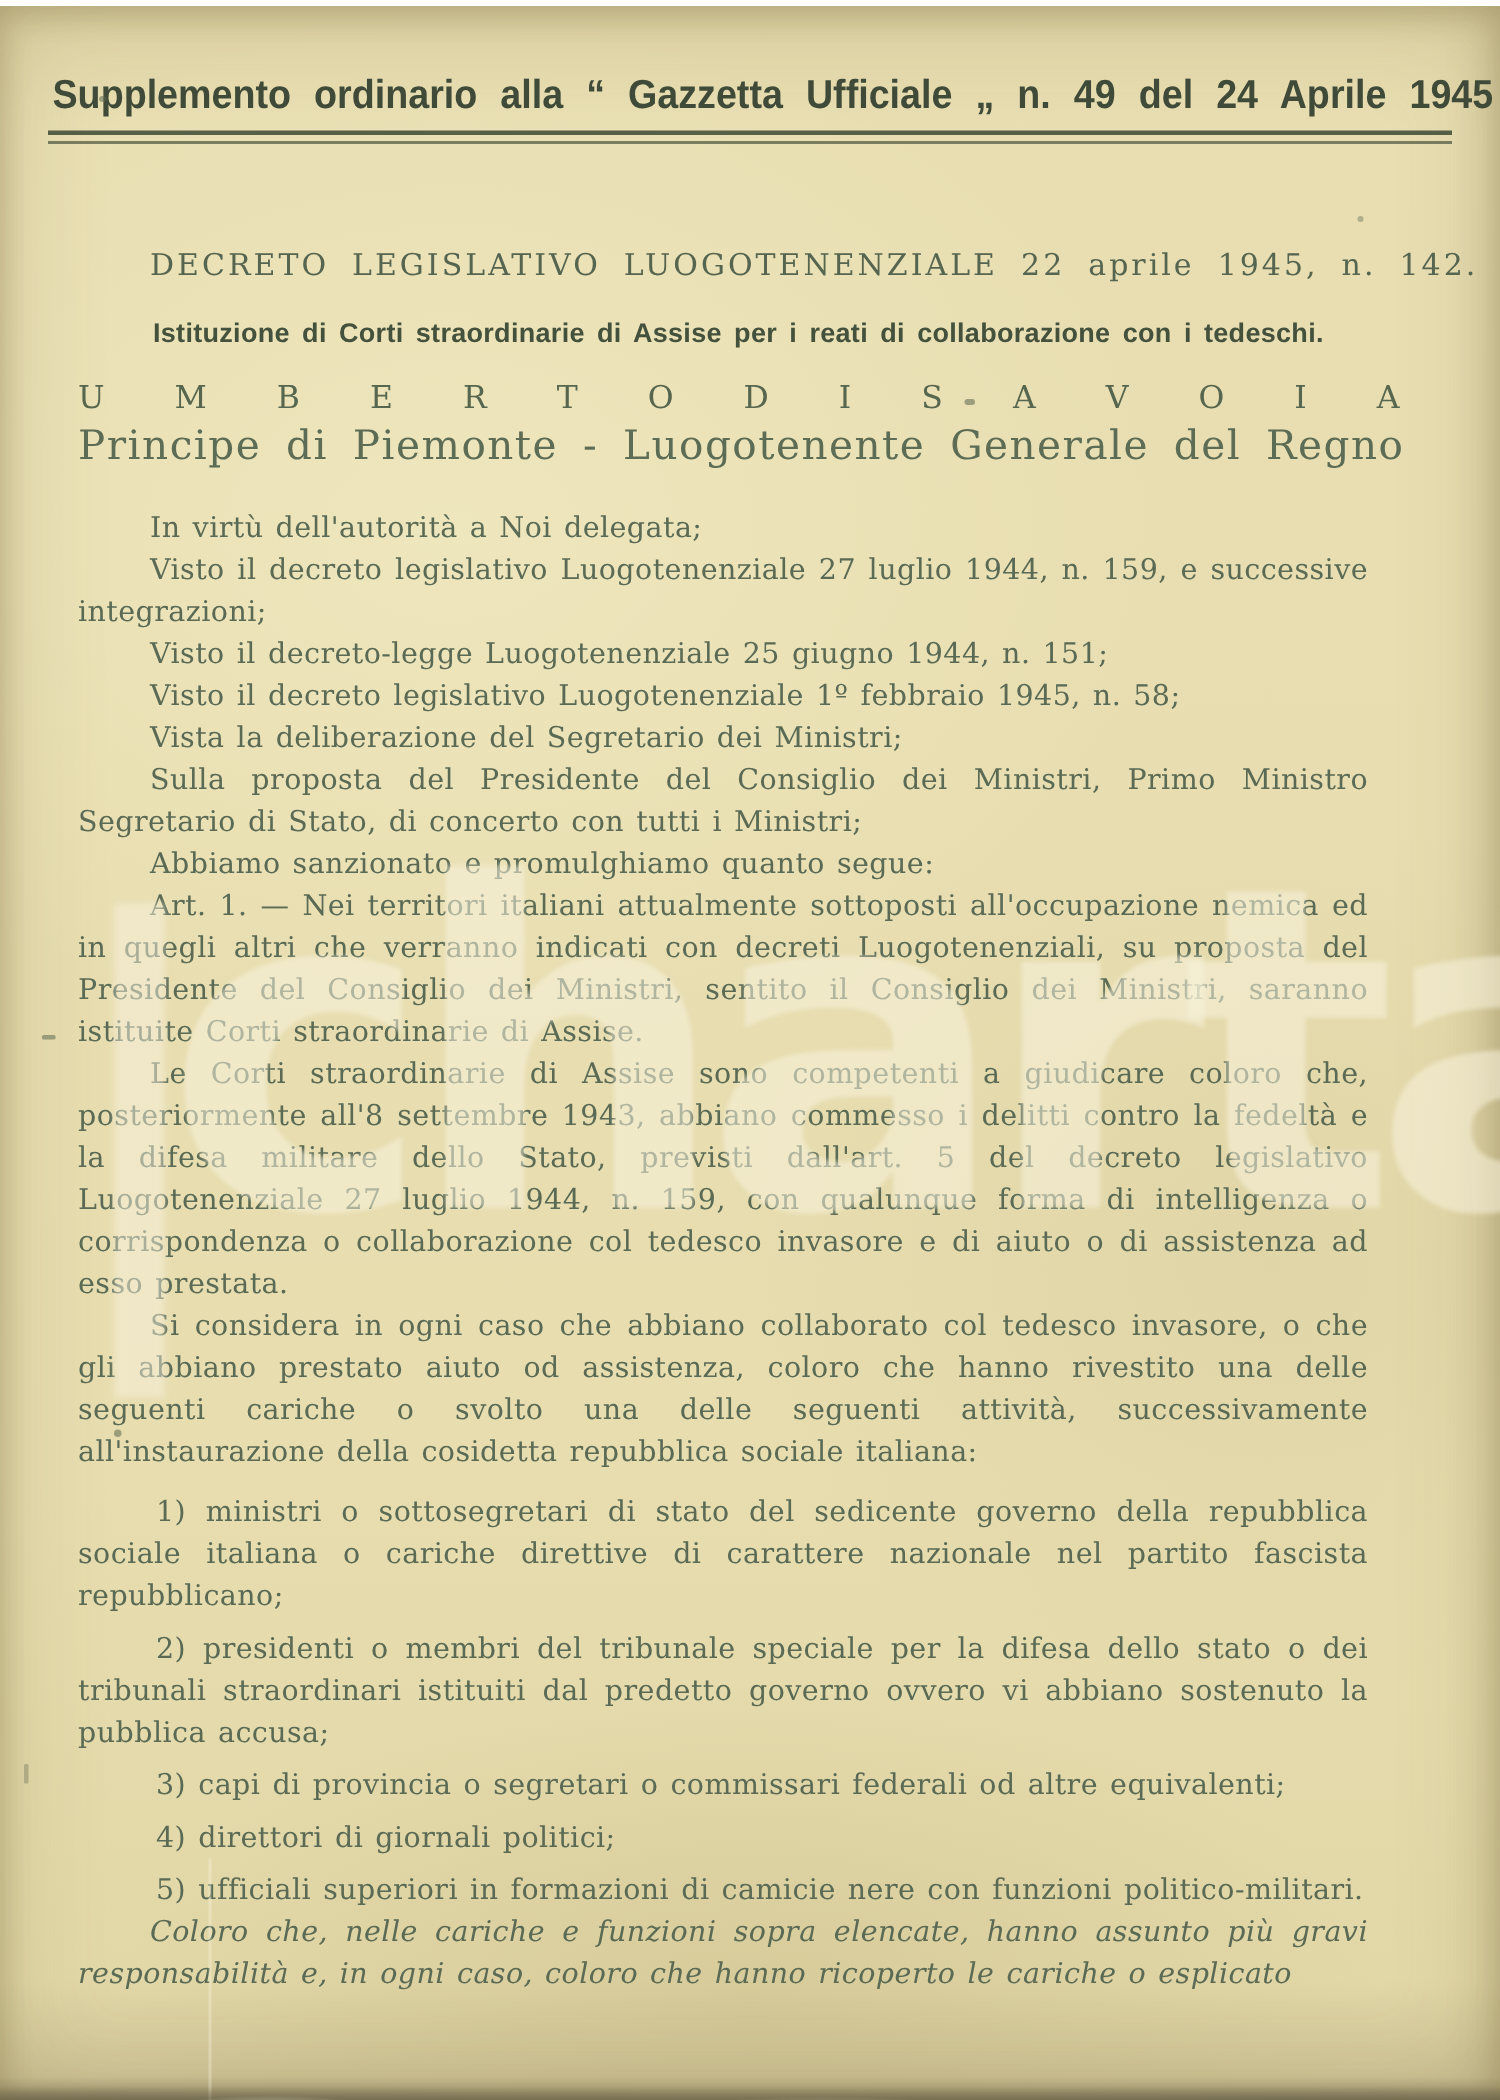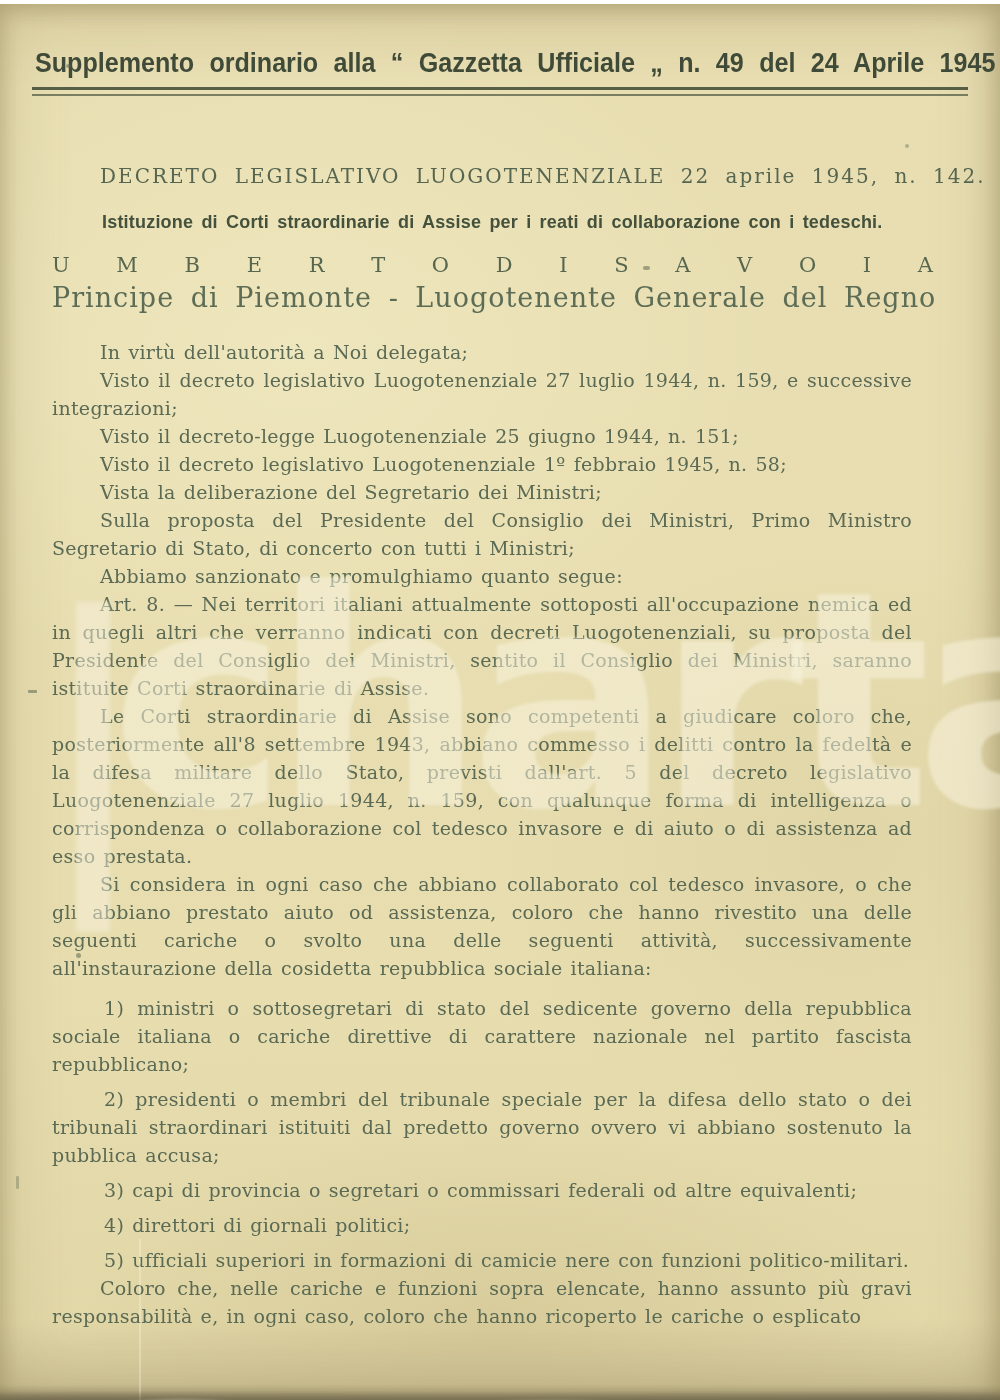--- a/index.html
+++ b/index.html
@@ -104,21 +104,21 @@
     white-space: nowrap;
   }
 
   .preamble { margin-top: 25px; }
   .preamble p, .body-paragraphs p { text-indent: 48px; }
 
   .items { margin-top: 12px; }
   .items p { text-indent: 52px; margin-bottom: 7px; }
   .items p:last-child { margin-bottom: 0; }
 
-  .closing { text-indent: 48px; }
+  .closing { text-indent: 48px; font-style: italic; }
 
   
   .watermark {
     position: absolute;
     left: 110px;
     top: 548px;
     z-index: 2;
     font-family: "DejaVu Sans", sans-serif;
     font-weight: bold;
     font-size: 300px;
@@ -191,21 +191,21 @@
       <p>In virtù dell'autorità a Noi delegata;</p>
       <p>Visto il decreto legislativo Luogotenenziale 27 luglio 1944, n. 159, e successive integrazioni;</p>
       <p>Visto il decreto-legge Luogotenenziale 25 giugno 1944, n. 151;</p>
       <p>Visto il decreto legislativo Luogotenenziale 1º febbraio 1945, n. 58;</p>
       <p>Vista la deliberazione del Segretario dei Ministri;</p>
       <p>Sulla proposta del Presidente del Consiglio dei Ministri, Primo Ministro Segretario di Stato, di concerto con tutti i Ministri;</p>
       <p>Abbiamo sanzionato e promulghiamo quanto segue:</p>
     </section>
 
     <section class="body-paragraphs">
-      <p>Art. 8. — Nei territori italiani attualmente sottoposti all'occupazione nemica ed in quegli altri che verranno indicati con decreti Luogotenenziali, su proposta del Presidente del Consiglio dei Ministri, sentito il Consiglio dei Ministri, saranno istituite Corti straordinarie di Assise.</p>
+      <p>Art. 1. — Nei territori italiani attualmente sottoposti all'occupazione nemica ed in quegli altri che verranno indicati con decreti Luogotenenziali, su proposta del Presidente del Consiglio dei Ministri, sentito il Consiglio dei Ministri, saranno istituite Corti straordinarie di Assise.</p>
       <p>Le Corti straordinarie di Assise sono competenti a giudicare coloro che, posteriormente all'8 settembre 1943, abbiano commesso i delitti contro la fedeltà e la difesa militare dello Stato, previsti dall'art. 5 del decreto legislativo Luogotenenziale 27 luglio 1944, n. 159, con qualunque forma di intelligenza o corrispondenza o collaborazione col tedesco invasore e di aiuto o di assistenza ad esso prestata.</p>
       <p>Si considera in ogni caso che abbiano collaborato col tedesco invasore, o che gli abbiano prestato aiuto od assistenza, coloro che hanno rivestito una delle seguenti cariche o svolto una delle seguenti attività, successivamente all'instaurazione della cosidetta repubblica sociale italiana:</p>
     </section>
 
     <section class="items">
       <p>1) ministri o sottosegretari di stato del sedicente governo della repubblica sociale italiana o cariche direttive di carattere nazionale nel partito fascista repubblicano;</p>
       <p>2) presidenti o membri del tribunale speciale per la difesa dello stato o dei tribunali straordinari istituiti dal predetto governo ovvero vi abbiano sostenuto la pubblica accusa;</p>
       <p>3) capi di provincia o segretari o commissari federali od altre equivalenti;</p>
       <p>4) direttori di giornali politici;</p>
       <p>5) ufficiali superiori in formazioni di camicie nere con funzioni politico-militari.</p>

